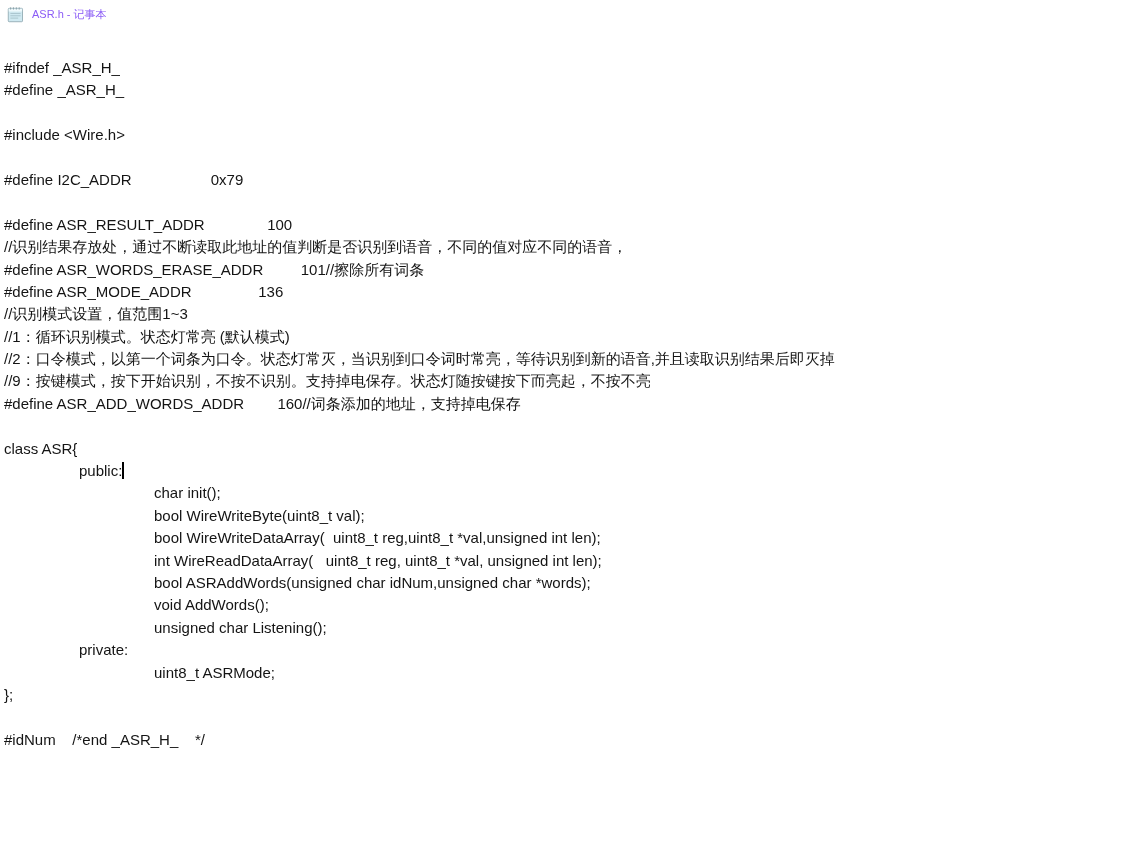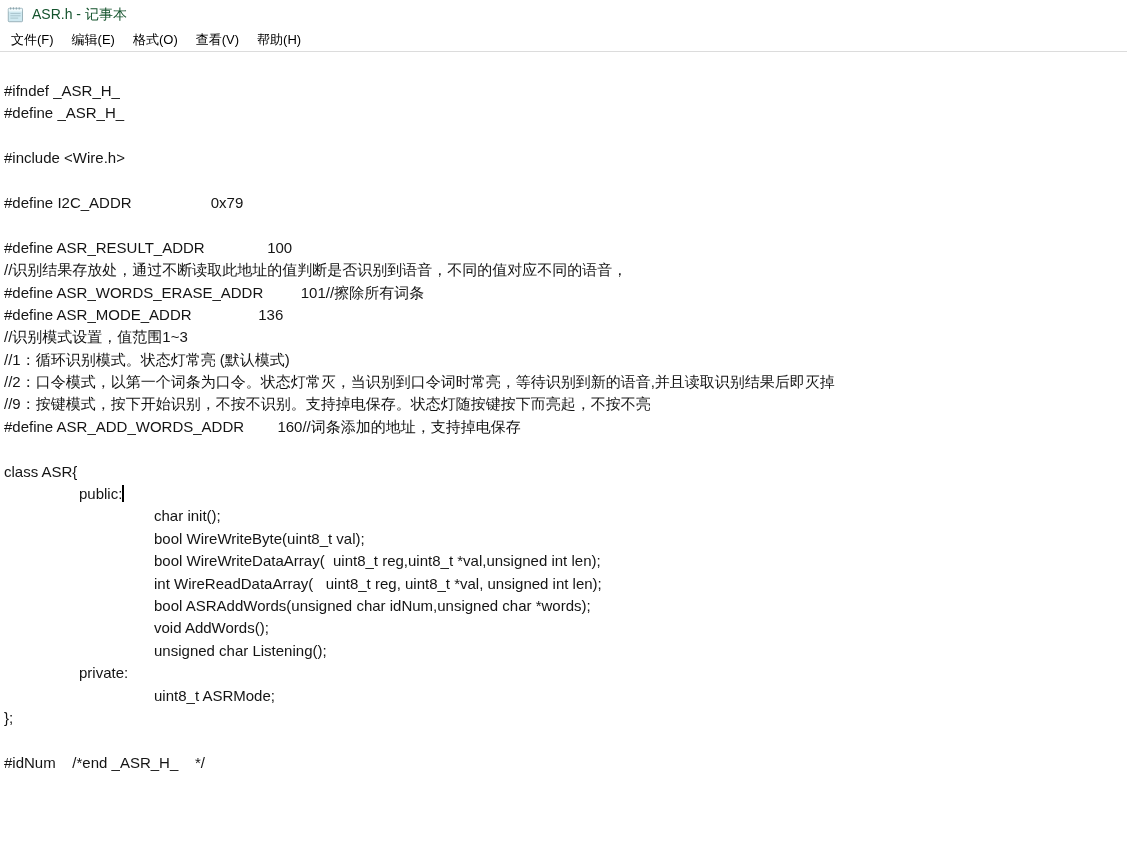--- a/index.html
+++ b/index.html
@@ -13,21 +13,21 @@
   .window { width: 1127px; height: 846px; background: #fff; }
 
   
   .titlebar {
     height: 29px;
     display: flex; align-items: center;
     padding-left: 7px;
     background: #ffffff;
   }
   .titlebar-icon { width: 17px; height: 17px; margin-right: 8px; flex: 0 0 auto; }
-  .title-text { font-size: 14px; color: #14532d; white-space: nowrap; }
+  .title-text { font-size: 11px; color: #8b5cf6; white-space: nowrap; }
 
   
   .menubar {
     height: 22px;
     display: flex; align-items: stretch;
     padding-left: 2px;
     background: #ffffff;
     border-bottom: 1px solid #dcdcdc;
   }
   .menu-item {
@@ -72,27 +72,20 @@
       </g>
       <g stroke="#9db9c1" stroke-width="0.7">
         <line x1="3.2" y1="7" x2="12.8" y2="7"></line>
         <line x1="3.2" y1="9.2" x2="12.8" y2="9.2"></line>
         <line x1="3.2" y1="11.4" x2="10.5" y2="11.4"></line>
       </g>
     </svg>
     <span class="title-text">ASR.h - 记事本</span>
   </div>
 
-  <div class="menubar">
-    <span class="menu-item">文件(F)</span>
-    <span class="menu-item">编辑(E)</span>
-    <span class="menu-item">格式(O)</span>
-    <span class="menu-item">查看(V)</span>
-    <span class="menu-item">帮助(H)</span>
-  </div>
 
   <div class="editor">
       <div class="line">#ifndef _ASR_H_</div>
       <div class="line">#define _ASR_H_</div>
       <div class="line"></div>
       <div class="line">#include &lt;Wire.h&gt;</div>
       <div class="line"></div>
       <div class="line">#define I2C_ADDR                   0x79</div>
       <div class="line"></div>
       <div class="line">#define ASR_RESULT_ADDR               100</div>

